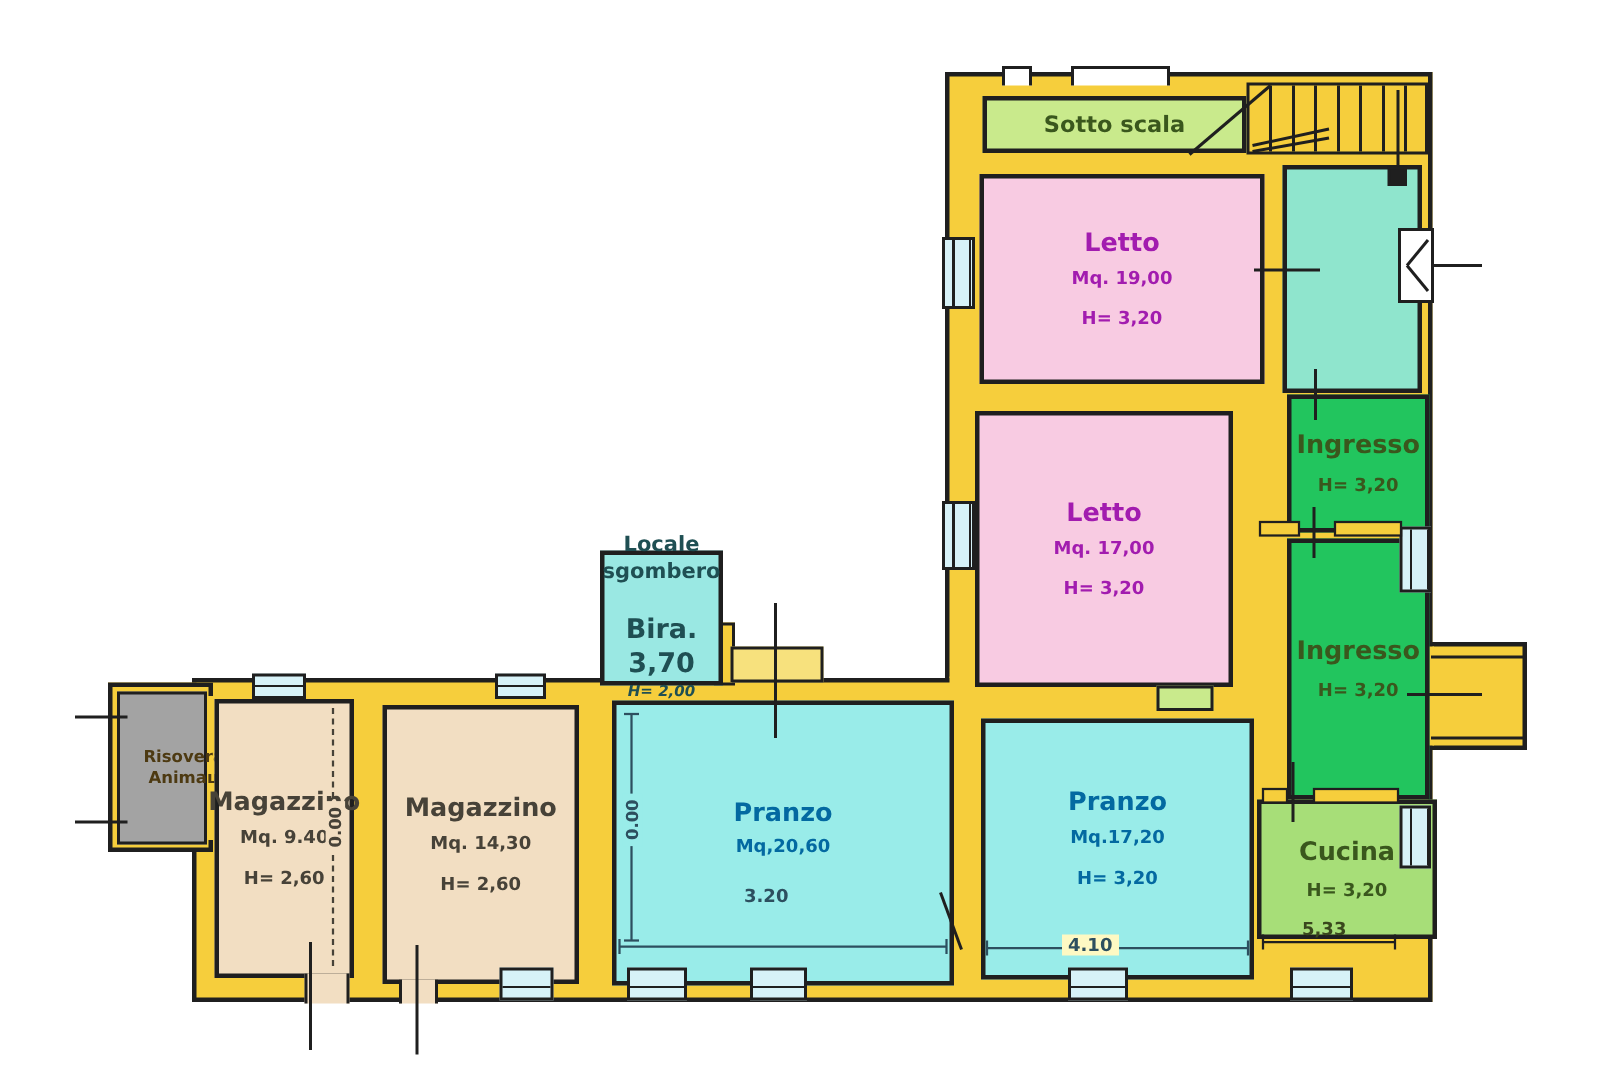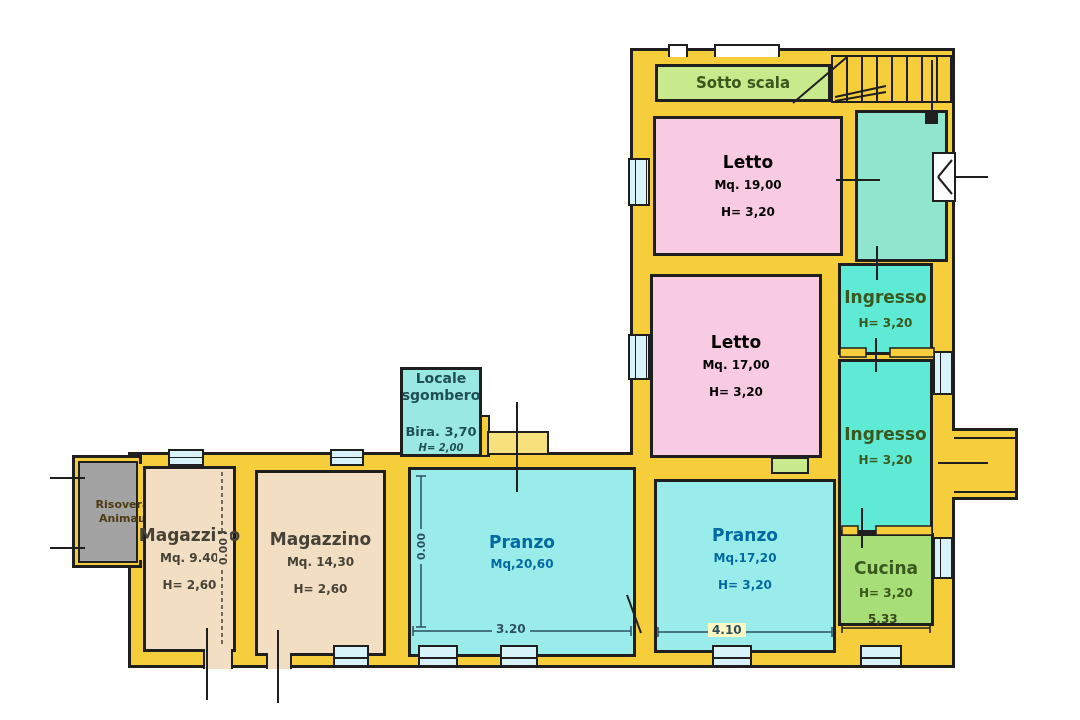--- a/index.html
+++ b/index.html
@@ -6,30 +6,30 @@
   #plan{position:relative;width:1080px;height:720px;background:#ffffff;overflow:hidden;
         font-family:"DejaVu Sans",sans-serif;}
   .mass{position:absolute;background:#F6CE3C;border:3px solid #1F1F1F;box-sizing:border-box;}
   .patch{position:absolute;background:#F6CE3C;}
   .room{position:absolute;box-sizing:border-box;border:3px solid #1F1F1F;
         display:flex;flex-direction:column;align-items:center;justify-content:center;
         text-align:center;line-height:1.25;}
   .rname{font-size:17px;font-weight:600;}
   .rarea{font-size:12px;font-weight:600;margin-top:4px;}
   .rh{font-size:12px;font-weight:600;margin-top:12px;}
-  .pink{background:#F8CBE2;color:#000000;}
+  .pink{background:#F8CBE2;color:#a21caf;}
   .teal{background:#99ECE9;color:#0369a1;}
   .mint{background:#8FE5CD;}
-  .green{background:#5eead4;color:#3A571D;}
+  .green{background:#22c55e;color:#3A571D;margin-left:20px;}
   .green2{background:#A7DE78;color:#3A571D;}
   .lgreen{background:#C9EA8C;color:#3A571D;}
   .tan{background:#F2DEC2;color:#474238;}
   .tealsm{background:#9AE8E3;color:#1F4F53;}
   .tealsm .rname{font-size:14px;}
-  .tealsm .rarea{font-size:13px;margin-top:19px;}
+  .tealsm .rarea{font-size:18px;margin-top:19px;}
   .tealsm .rh{font-size:10px;margin-top:2px;font-style:italic;}
   .lgreen .rname{font-size:15px;}
   .annex{background:#a3a3a3;color:#4D3A12;padding-left:29px;}
   .annex .rname{font-size:11px;line-height:1.3;}
   .win-v{position:absolute;background:#D7F2F8;border:2px solid #1F1F1F;box-sizing:border-box;
     background-image:repeating-linear-gradient(90deg,transparent 0 5px,#1F1F1F 5px 6.5px,transparent 6.5px 11px);}
   .win-h{position:absolute;background:#D7F2F8;border:2px solid #1F1F1F;box-sizing:border-box;
     background-image:repeating-linear-gradient(0deg,transparent 0 6px,#1F1F1F 6px 7.5px,transparent 7.5px 13px);}
   .win-white{position:absolute;background:#ffffff;border:2px solid #1F1F1F;box-sizing:border-box;}
   .win-green{position:absolute;background:#C9EA8C;border:2px solid #1F1F1F;box-sizing:border-box;}
@@ -117,21 +117,21 @@
     <span class="rname">Pranzo</span>
     <span class="rarea">Mq,20,60</span>
   </div>
 
   <div class="room teal" style="left:654px;top:479px;width:182px;height:174px;padding-bottom:14px;">
     <span class="rname">Pranzo</span>
     <span class="rarea">Mq.17,20</span>
     <span class="rh">H= 3,20</span>
   </div>
 
-  <div class="room green2" style="left:838px;top:533px;width:96px;height:93px;">
+  <div class="room green2" style="left:838px;top:533px;width:120px;height:93px;">
     <span class="rname">Cucina</span>
     <span class="rh" style="margin-top:6px;">H= 3,20</span>
   </div>
 
   <div class="win-v" style="left:628px;top:158px;width:22px;height:48px;"></div>
   <div class="win-v" style="left:628px;top:334px;width:22px;height:46px;"></div>
   <div class="win-v" style="left:933px;top:351px;width:21px;height:44px;"></div>
   <div class="win-v" style="left:933px;top:537px;width:21px;height:42px;"></div>
   <div class="win-white" style="left:932px;top:152px;width:24px;height:50px;"></div>
   <div class="win-h" style="left:168px;top:449px;width:36px;height:17px;"></div>
@@ -193,19 +193,19 @@
       <line x1="842" y1="628" x2="930" y2="628" stroke="#1F1F1F"></line>
         <line x1="842" y1="623" x2="842" y2="633" stroke="#1F1F1F"></line>
         <line x1="930" y1="623" x2="930" y2="633" stroke="#1F1F1F"></line>
       <line x1="421" y1="476" x2="421" y2="627"></line>
         <line x1="416" y1="476" x2="426" y2="476"></line>
         <line x1="416" y1="627" x2="426" y2="627"></line>
       <line x1="222" y1="472" x2="222" y2="646" stroke="#474238" stroke-dasharray="4 3"></line>
     </g>
   </svg>
 
-  <div class="dim" style="left:492px;top:622px;background:#99ECE9;color:#2D4F5F;">3.20</div>
+  <div class="dim" style="left:492px;top:590px;background:#99ECE9;color:#2D4F5F;">3.20</div>
   <div class="dim" style="left:708px;top:623px;background:#fef9c3;color:#2D4F5F;">4.10</div>
   <div class="dim" style="left:864px;top:612px;color:#3A471D;">5,33</div>
   <div class="dim dim-rot" style="left:404px;top:540px;background:#99ECE9;color:#2D4F5F;font-size:11px;">0.00</div>
   <div class="dim dim-rot" style="left:206px;top:545px;background:#F2DEC2;color:#474238;font-size:11px;">0.00</div>
 
 </div>
 
 </body></html>

